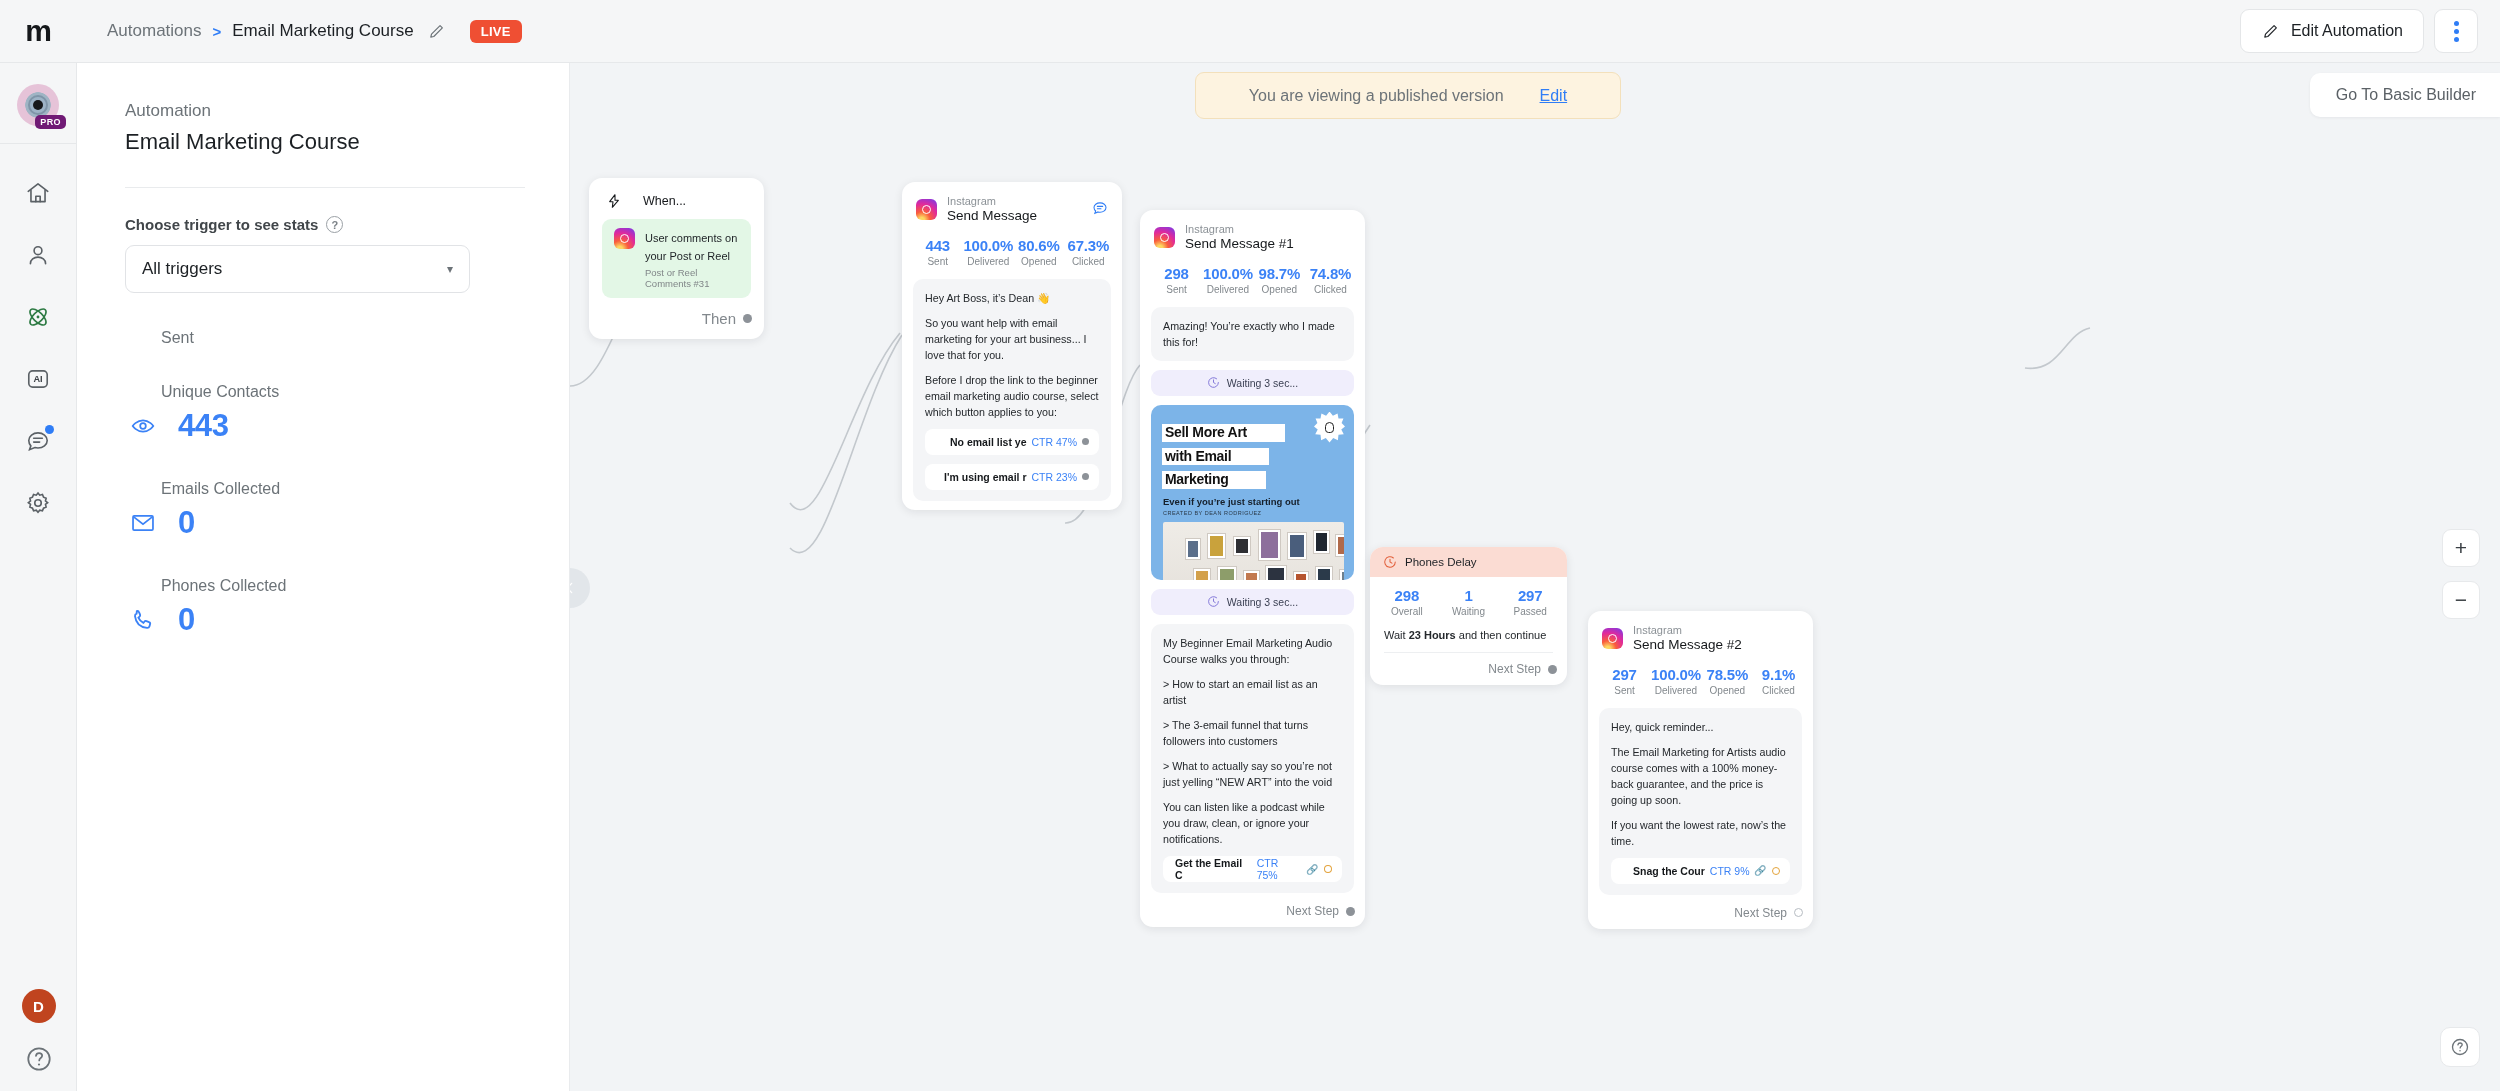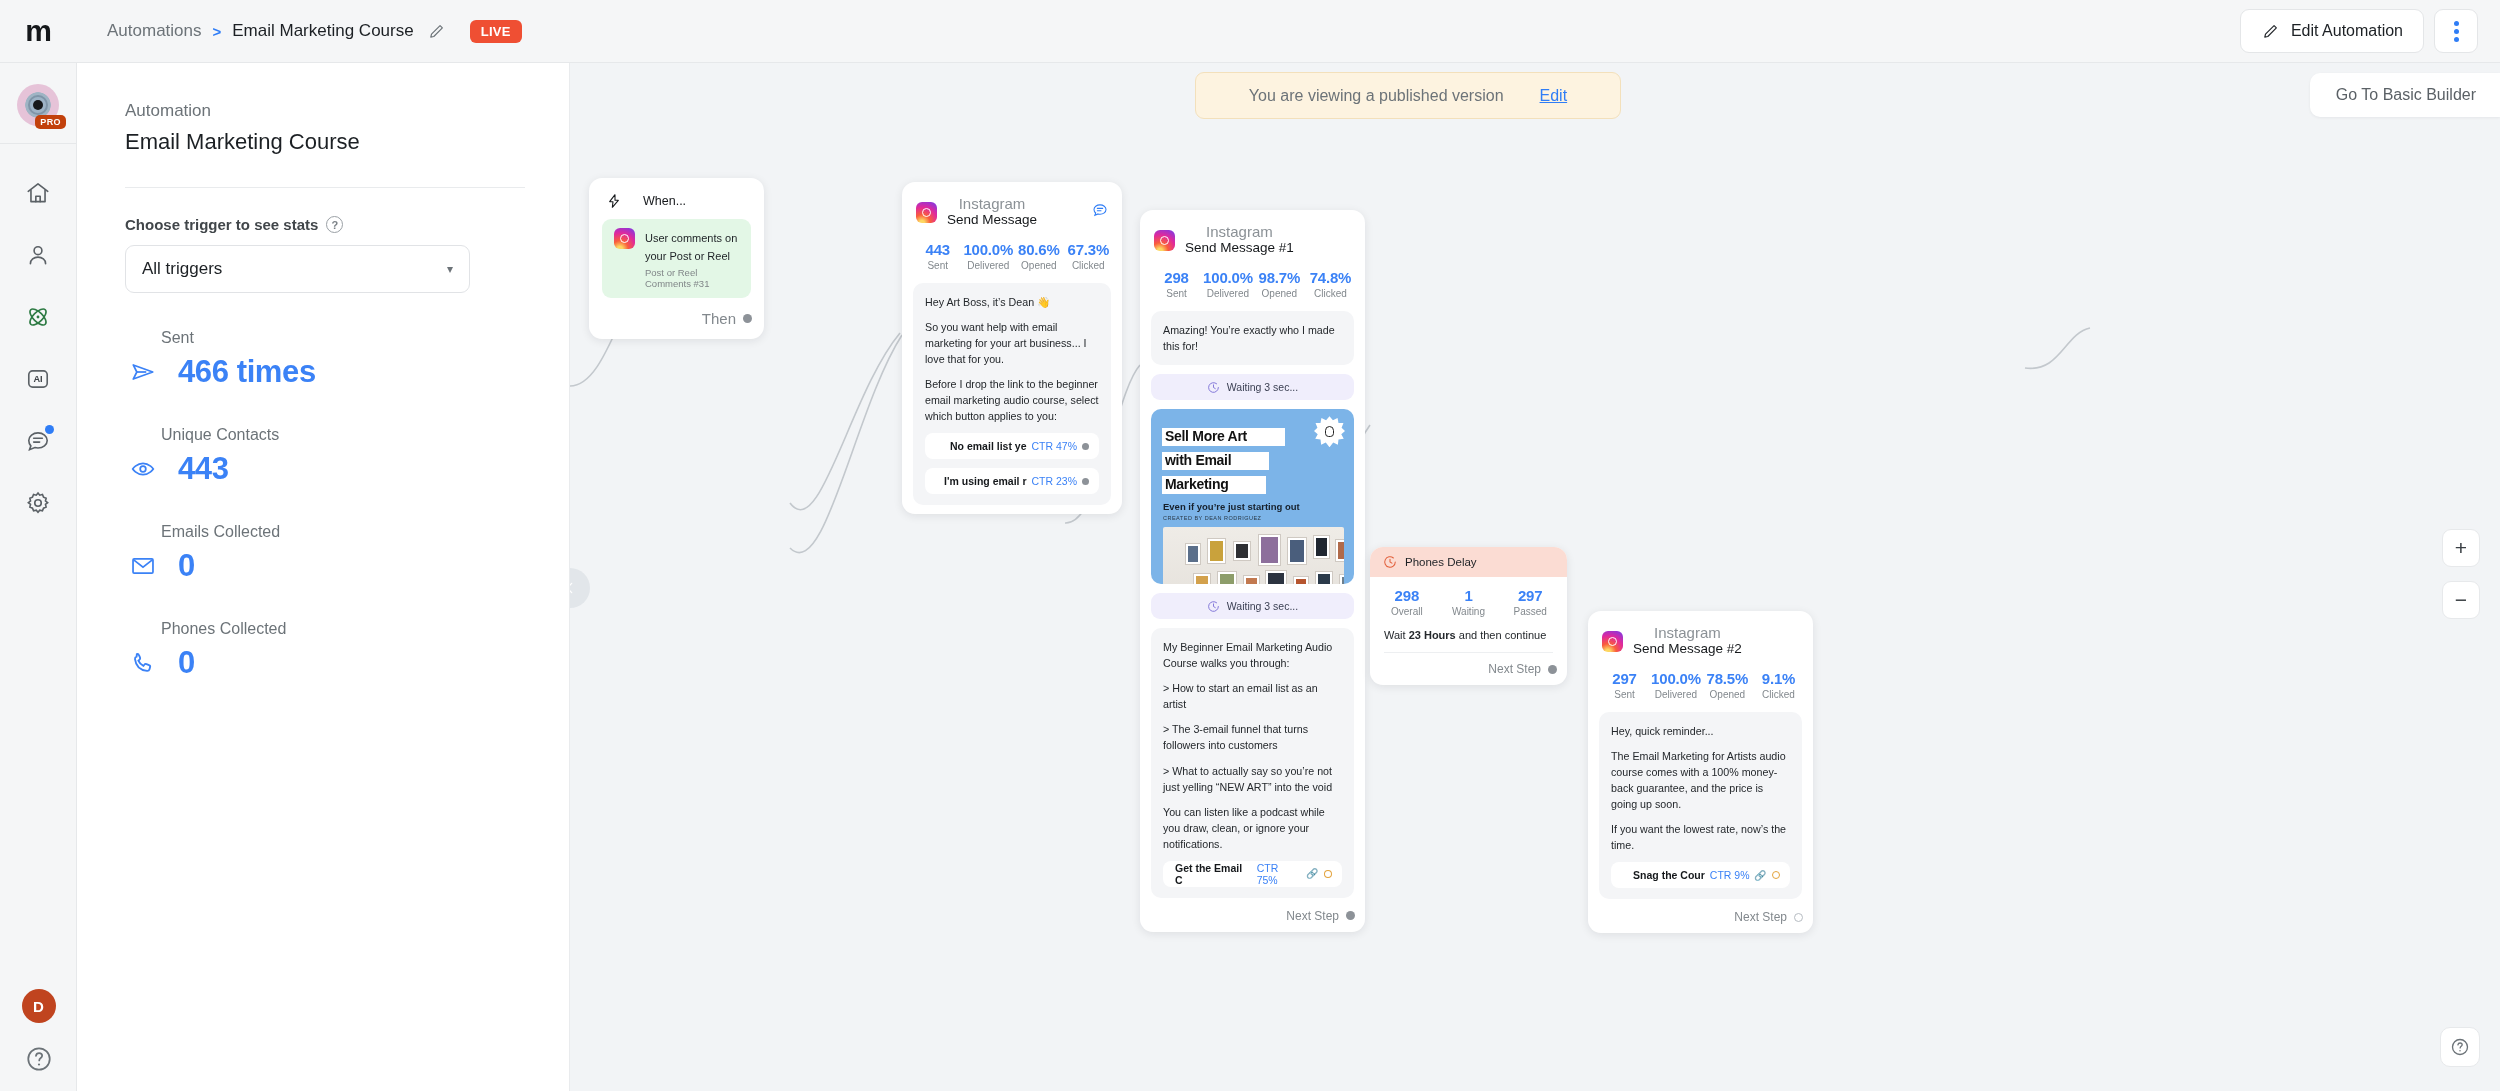--- a/index.html
+++ b/index.html
@@ -29,21 +29,21 @@
     background:radial-gradient(circle at 50% 50%, #9fb4c4 0 42%, #e6c3d8 44% 100%);
   }
   .rail-avatar .eye-iris{
     position:absolute; left:11px; top:11px; width:20px; height:20px; border-radius:50%;
     background:#9db3c6; border:2px solid #7f95a8;
   }
   .rail-avatar .eye-pupil{
     position:absolute; left:16px; top:16px; width:10px; height:10px; border-radius:50%; background:#16181a;
   }
   .rail-avatar .pro {
-    position:absolute; right:-7px; bottom:-3px; background:#c2410c; color:#fff;
+    position:absolute; right:-7px; bottom:-3px; background:#701a75; color:#fff;
     font-size:9px; font-weight:700; letter-spacing:.4px; padding:2px 5px; border-radius:5px;
   }
   .rail-sep { width:77px; height:1px; background:#e6e8ea; margin-top:17px; }
   .rail-items { margin-top:26px; display:flex; flex-direction:column; align-items:center; gap:16px; }
   .rail-btn {
     width:46px; height:46px; border-radius:10px; display:flex; align-items:center; justify-content:center;
     position:relative; cursor:pointer;
   }
   .rail-badge { position:absolute; right:7px; top:7px; width:9px; height:9px; border-radius:50%; background:#2f7df6; }
   .rail-bottom { position:absolute; bottom:18px; left:0; width:77px; display:flex; flex-direction:column; align-items:center; gap:22px; }
@@ -128,21 +128,21 @@
     color:#6c7378; font-size:18px; cursor:pointer;
   }
 
   
   .node { position:absolute; background:#fff; border-radius:13px; box-shadow:0 2px 10px rgba(20,26,33,.09); }
   .node-hdr { display:flex; align-items:center; gap:10px; padding:13px 14px 6px 14px; }
   .ig-icon { width:21px; height:21px; border-radius:6px; flex:0 0 auto;
     background:radial-gradient(circle at 28% 100%, #fdd762 0 10%, #f95d3c 32%, #e0299c 62%, #9236d6 88%);
     display:flex; align-items:center; justify-content:center; }
   .ig-icon i { width:9px; height:9px; border:1.6px solid #fff; border-radius:50%; display:block; }
-  .node-kicker { font-size:15px; color:#8b9196; line-height:1.15;text-align:center; }
+  .node-kicker { font-size:11px; color:#8b9196; line-height:1.15; }
   .node-title { font-size:13.5px; color:#15181b; line-height:1.25; }
   .node-chat-icon { margin-left:auto; color:#2f7df6; }
   .metrics { display:flex; padding:6px 10px 12px 12px; gap:2px; }
   .metric { flex:1; text-align:center; }
   .metric .v { font-size:15px; font-weight:600; color:#3b82f6; letter-spacing:-.2px; }
   .metric .k { font-size:10px; color:#82888d; margin-top:2px; }
   .bubble { margin:0 11px 9px 11px; background:#f4f5f7; border-radius:10px; padding:11px 12px; }
   .bubble p { font-size:10.7px; line-height:1.5; color:#24282c; }
   .bubble p + p { margin-top:9px; }
   .choice {
@@ -301,29 +301,20 @@
       <span>Choose trigger to see stats</span>
       <span class="q-icon">?</span>
     </div>
     <div class="select">
       <span>All triggers</span>
       <span class="chev">▾</span>
     </div>
 
     <div class="stat">
       <div class="stat-label">Sent</div>
-      <div class="stat-row">
-        <span class="stat-icon">
-          <svg width="26" height="26" viewBox="0 0 24 24" fill="none" stroke="#3b82f6" stroke-width="1.6" stroke-linejoin="round">
-              <path d="M3 5.5 21 12 3 18.5l3.3-6.5z"></path>
-              <path d="M6.3 12H15"></path>
-            </svg>
-        </span>
-        <span class="stat-value">466 times</span>
-      </div>
     </div>
 
     <div class="stat">
       <div class="stat-label">Unique Contacts</div>
       <div class="stat-row">
         <span class="stat-icon">
           <svg width="26" height="26" viewBox="0 0 24 24" fill="none" stroke="#3b82f6" stroke-width="1.6">
             <path d="M2.5 12S6 6.8 12 6.8 21.5 12 21.5 12 18 17.2 12 17.2 2.5 12 2.5 12z"></path>
             <circle cx="12" cy="12" r="2.6"></circle>
             </svg>

